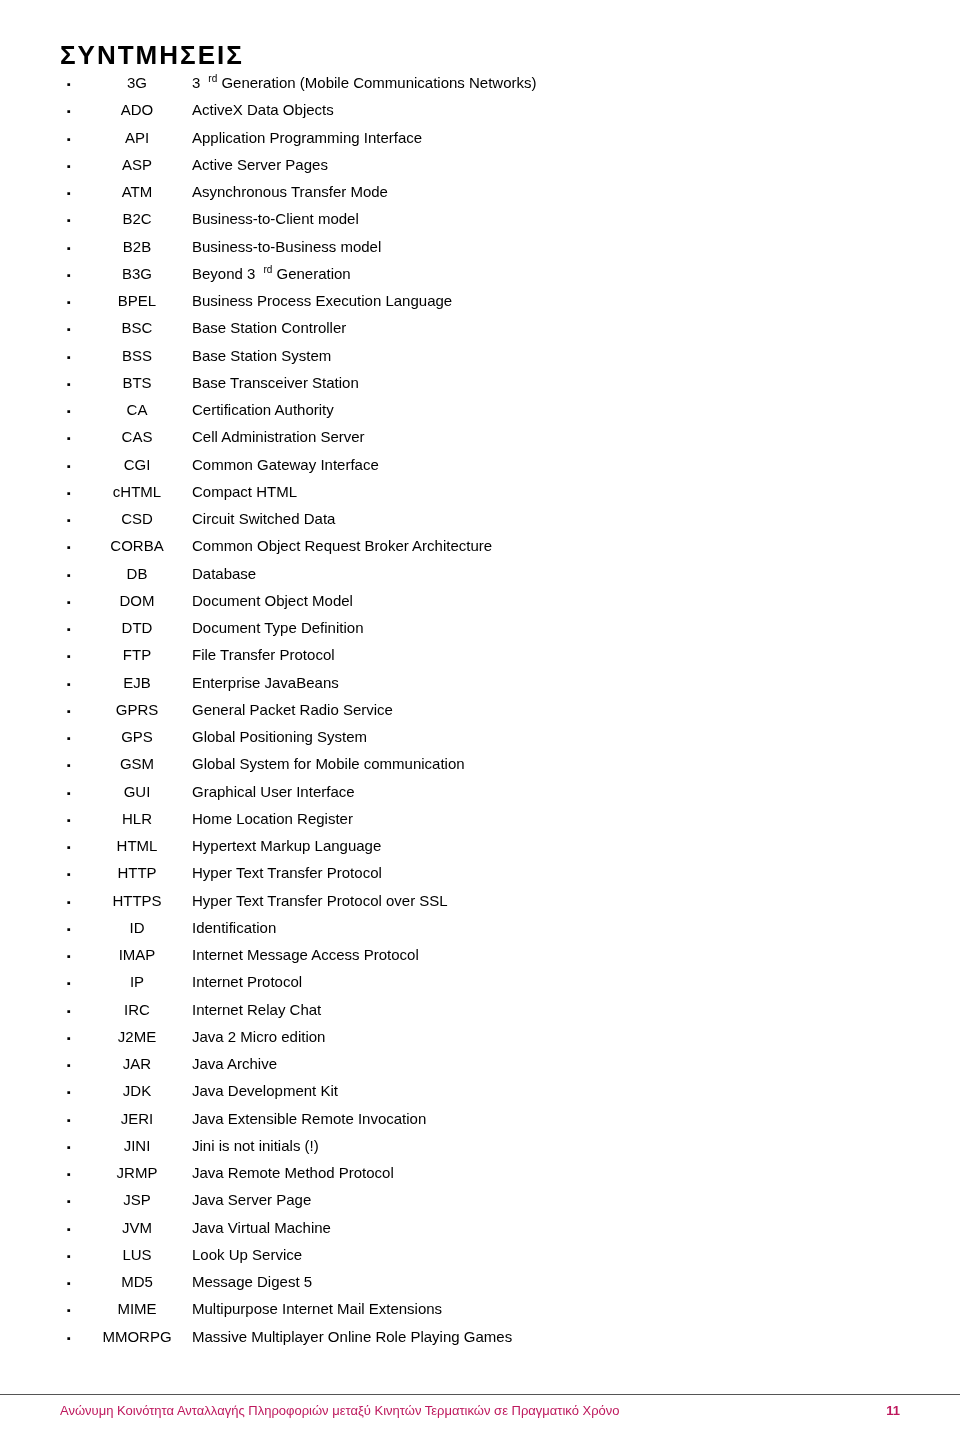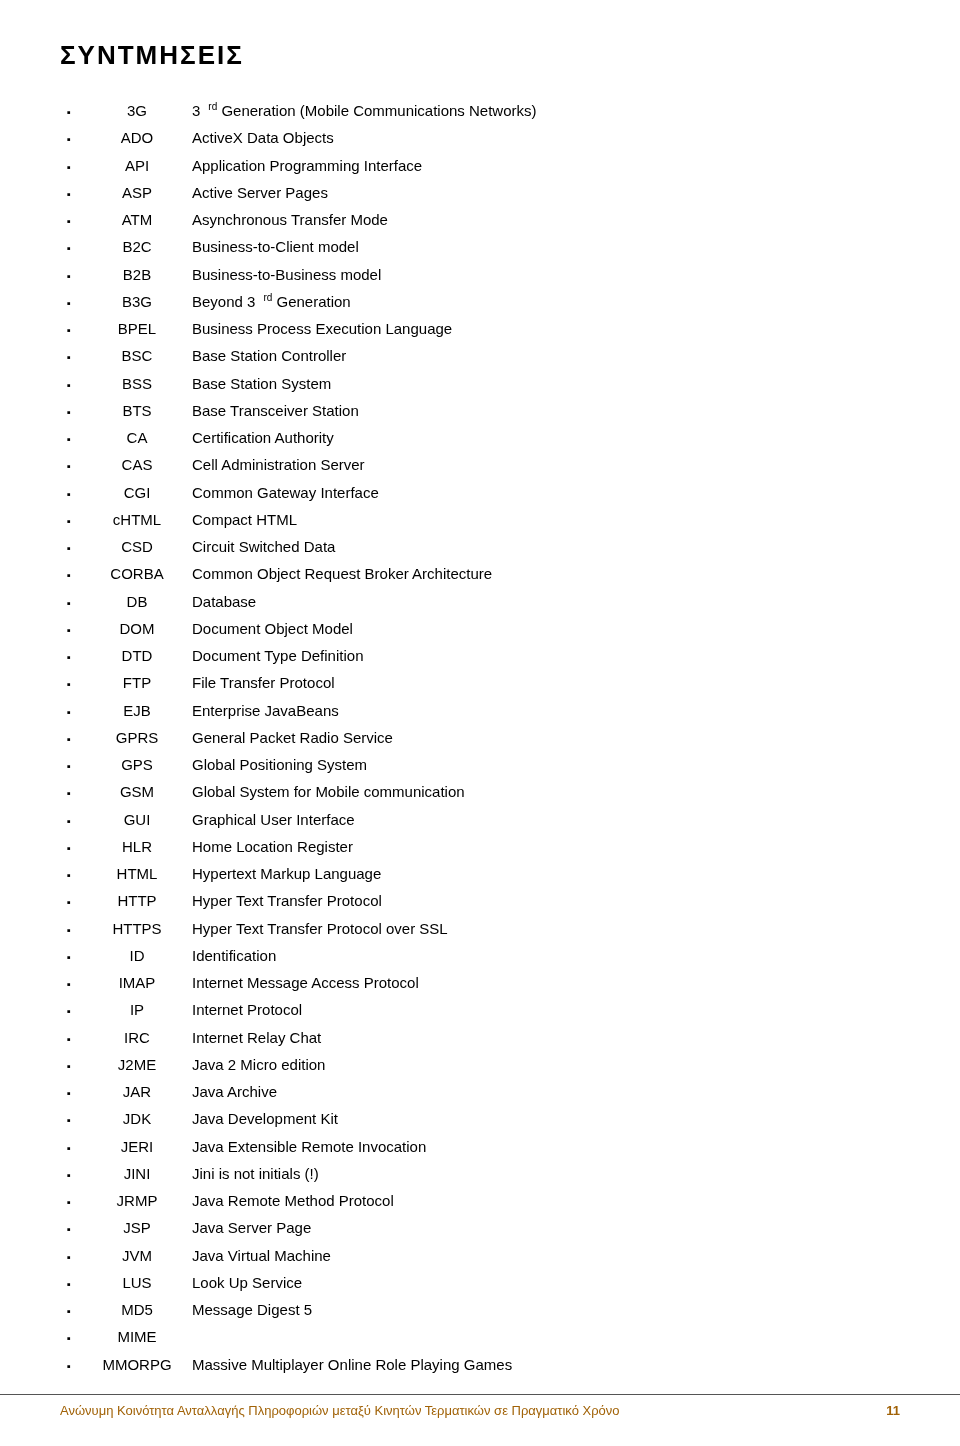--- a/index.html
+++ b/index.html
@@ -10,21 +10,20 @@
       background: #fff;
       width: 960px;
       min-height: 1446px;
       padding: 40px 60px 60px 60px;
       position: relative;
     }
     h1.page-title {
       font-size: 26px;
       font-weight: bold;
       letter-spacing: 2px;
-      margin-bottom: 28px;
       font-family: Arial, Helvetica, sans-serif;
     }
     .abbr-list {
       list-style: none;
       padding: 0;
       margin: 0;
     }
     .abbr-list li {
       display: flex;
       align-items: baseline;
@@ -60,21 +59,21 @@
       bottom: 28px;
       left: 0;
       right: 0;
       display: flex;
       justify-content: space-between;
       align-items: center;
       padding: 0 60px;
       border-top: 1px solid #555;
       padding-top: 8px;
       font-size: 13px;
-      color: #a16207;
+      color: #be185d;
     }
     .footer-text {
       font-size: 13px;
     }
     .footer-page {
       font-size: 13px;
       font-weight: bold;
     }
   </style>
 </head>
@@ -304,20 +303,21 @@
       <span class="abbr-def">Look Up Service</span>
     </li>
     <li>
       <span class="bullet">▪</span>
       <span class="abbr-term">MD5</span>
       <span class="abbr-def">Message Digest 5</span>
     </li>
     <li>
       <span class="bullet">▪</span>
       <span class="abbr-term">MIME</span>
+      <span class="abbr-def">Multipurpose Internet Mail Extensions</span>
     </li>
     <li>
       <span class="bullet">▪</span>
       <span class="abbr-term">MMORPG</span>
       <span class="abbr-def">Massive Multiplayer Online Role Playing Games</span>
     </li>
   </ul>
 
 <div class="page-footer">
   <span class="footer-text">Ανώνυμη Κοινότητα Ανταλλαγής Πληροφοριών μεταξύ Κινητών Τερματικών σε Πραγματικό Χρόνο</span>

